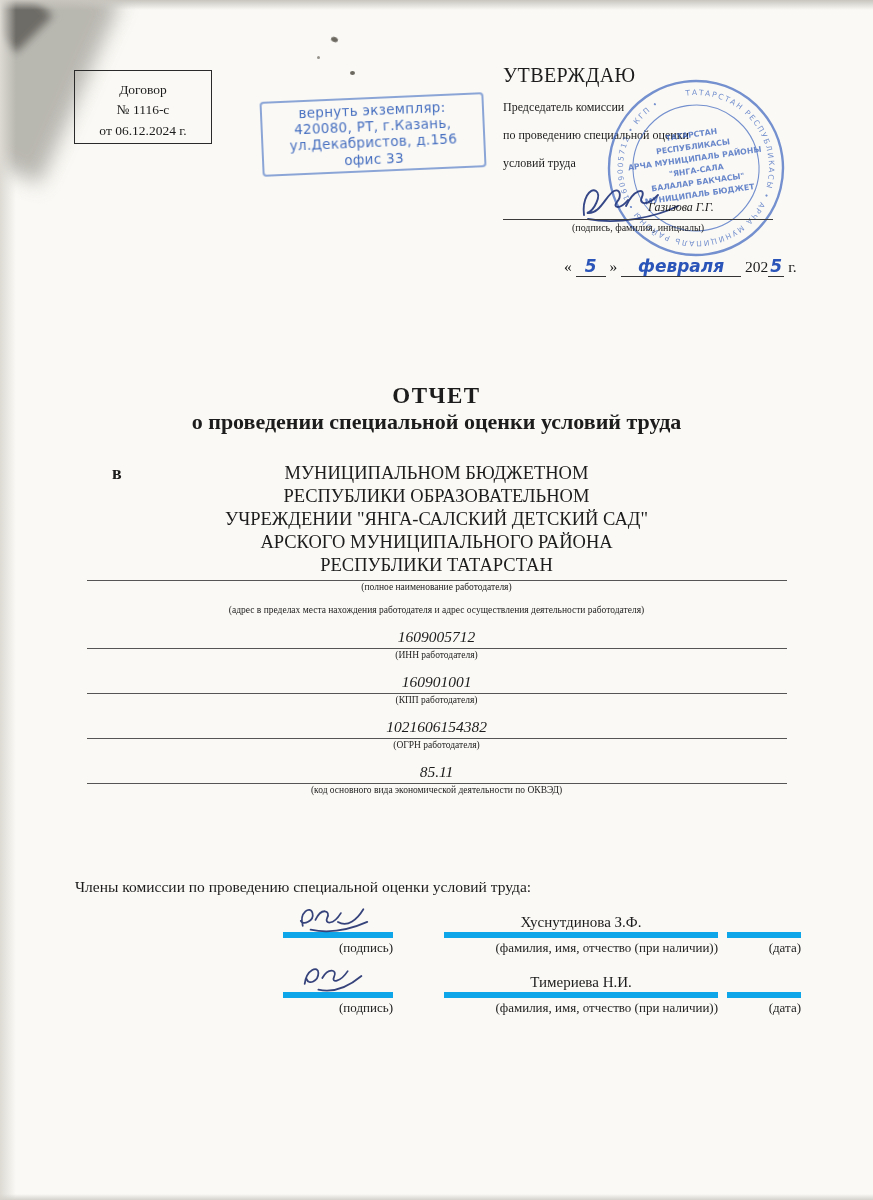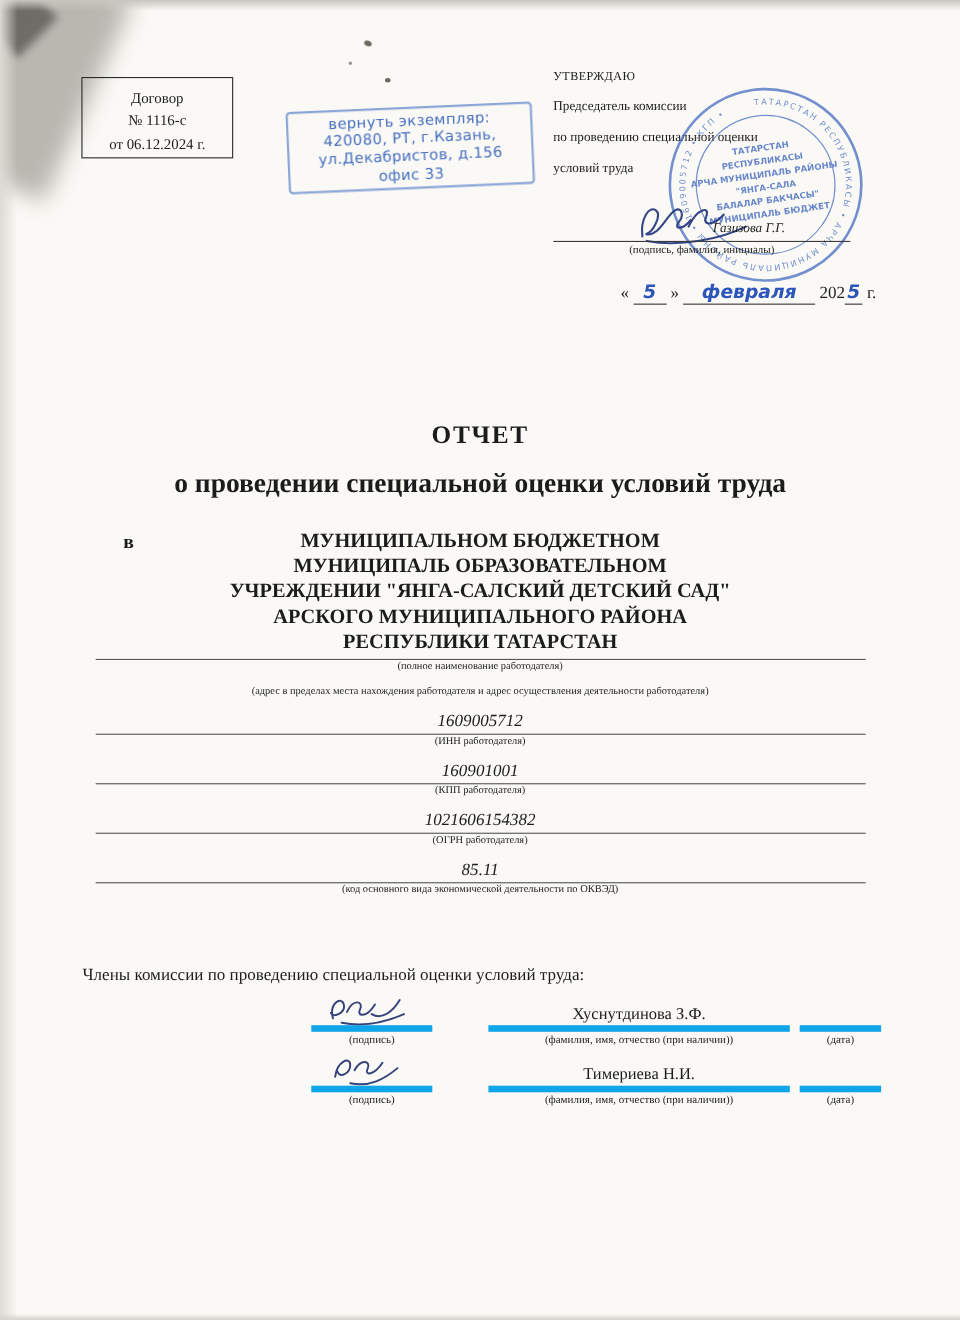--- a/index.html
+++ b/index.html
@@ -31,21 +31,21 @@
 
   
   .return-stamp{position:absolute;left:261px;top:97px;width:212px;
     border:2px solid rgba(47,96,190,.55);border-radius:4px;
     transform:rotate(-2.5deg);padding:3px 4px;text-align:center;
     color:rgba(38,86,182,.85);font-family:"DejaVu Sans", sans-serif;
     font-size:13.5px;line-height:1.2;letter-spacing:.3px;filter:blur(.2px);}
 
   
   .approval{position:absolute;left:503px;top:64px;width:272px;}
-  .approval .title{font-size:11px;letter-spacing:.4px;margin-bottom:12px;}
+  .approval .title{font-size:20px;letter-spacing:.4px;margin-bottom:12px;}
   .approval .aline{font-size:12px;line-height:1.35;margin-top:12px;}
   .approver-name{position:absolute;left:648px;top:200px;font-size:12px;font-style:italic;}
   .sig-rule{position:absolute;left:503px;top:219px;width:270px;border-bottom:1px solid #3a3a3a;}
   .sig-caption{position:absolute;left:503px;top:222px;width:270px;text-align:center;
     font-size:10px;color:#222;}
 
   .chairman-sig{position:absolute;left:574px;top:179px;width:116px;height:46px;}
   .sig-path{fill:none;stroke:#24377d;stroke-width:1.9;stroke-linecap:round;opacity:.92;}
 
   
@@ -63,46 +63,46 @@
   .blank{display:inline-block;border-bottom:1px solid #333;text-align:center;}
   .blank.day{width:30px;}
   .blank.month{width:120px;}
   .blank.yr{width:16px;}
   .hw{color:#2b55b8;font-style:italic;font-weight:600;font-size:17px;
     font-family:"DejaVu Sans", sans-serif;}
 
   
   .main{position:absolute;left:0;top:383px;width:873px;}
   .h-main{text-align:center;font-size:23px;font-weight:bold;letter-spacing:1.5px;}
-  .h-sub{text-align:center;font-size:25px;font-weight:bold;margin-top:17px;}
+  .h-sub{text-align:center;font-size:22px;font-weight:bold;margin-top:0;}
   .id-line{text-align:center;font-size:15px;margin-top:7px;}
   .id-value{font-style:italic;border-bottom:1px solid #444;padding:0 9px;}
 
   .org{position:relative;margin-top:27px;}
   .org-prefix{position:absolute;left:112px;top:1px;font-weight:bold;font-size:18px;}
-  .org-line{text-align:center;font-weight:bold;font-size:18.5px;line-height:23px;}
+  .org-line{text-align:center;font-weight:normal;font-size:18.5px;line-height:23px;}
   .rule-wide{width:700px;margin:3px auto 0;border-bottom:1px solid #555;}
   .cap-center{width:700px;margin:1px auto 0;text-align:center;font-size:9.5px;color:#222;}
 
   .field{width:700px;margin:13px auto 0;text-align:center;}
   .field .value{display:block;font-style:italic;font-size:15.5px;
     border-bottom:1px solid #555;padding-bottom:2px;}
   .field .fcap{font-size:9.5px;margin-top:1px;color:#222;}
 
   
   .members{position:absolute;left:0;top:878px;width:873px;padding-left:75px;box-sizing:border-box;}
   .members-heading{font-size:15.5px;}
   .member-row{display:flex;align-items:flex-end;margin-left:208px;margin-top:16px;}
   .col{box-sizing:border-box;}
   .col-sign{width:110px;}
   .col-name{width:274px;margin-left:51px;}
   .col-date{width:74px;margin-left:9px;}
   .line-box{position:relative;border-bottom:6px solid #0ea5e9;height:20px;text-align:center;}
   .member-name{display:block;font-size:15px;padding-top:2px;white-space:nowrap;}
-  .cap{font-size:10px;text-align:center;margin-top:2px;color:#222;white-space:nowrap;}
+  .cap{font-size:13px;text-align:right;margin-top:2px;color:#222;white-space:nowrap;}
   .member-sig{position:absolute;left:8px;bottom:-4px;width:88px;height:38px;overflow:visible;}
   .msig{fill:none;stroke:#202f6e;stroke-width:1.8;stroke-linecap:round;opacity:.9;}
 </style>
 </head>
 <body>
 
 <div class="page">
 
   <div class="corner-blob"></div>
   <div class="corner-tip"></div>
@@ -167,21 +167,21 @@
     <span>г.</span>
   </div>
 
   <div class="main">
     <div class="h-main">ОТЧЕТ</div>
     <div class="h-sub">о проведении специальной оценки условий труда</div>
 
     <div class="org">
       <span class="org-prefix">в</span>
       <div class="org-line">МУНИЦИПАЛЬНОМ БЮДЖЕТНОМ</div>
-      <div class="org-line">МУНИЦИПАЛЬ ОБРАЗОВАТЕЛЬНОМ</div>
+      <div class="org-line">РЕСПУБЛИКИ ОБРАЗОВАТЕЛЬНОМ</div>
       <div class="org-line">УЧРЕЖДЕНИИ "ЯНГА-САЛСКИЙ ДЕТСКИЙ САД"</div>
       <div class="org-line">АРСКОГО МУНИЦИПАЛЬНОГО РАЙОНА</div>
       <div class="org-line">РЕСПУБЛИКИ ТАТАРСТАН</div>
       <div class="rule-wide"></div>
       <div class="cap-center">(полное наименование работодателя)</div>
     </div>
 
     <div class="field">
       <div class="fcap">(адрес в пределах места нахождения работодателя и адрес осуществления деятельности работодателя)</div>
     </div>

